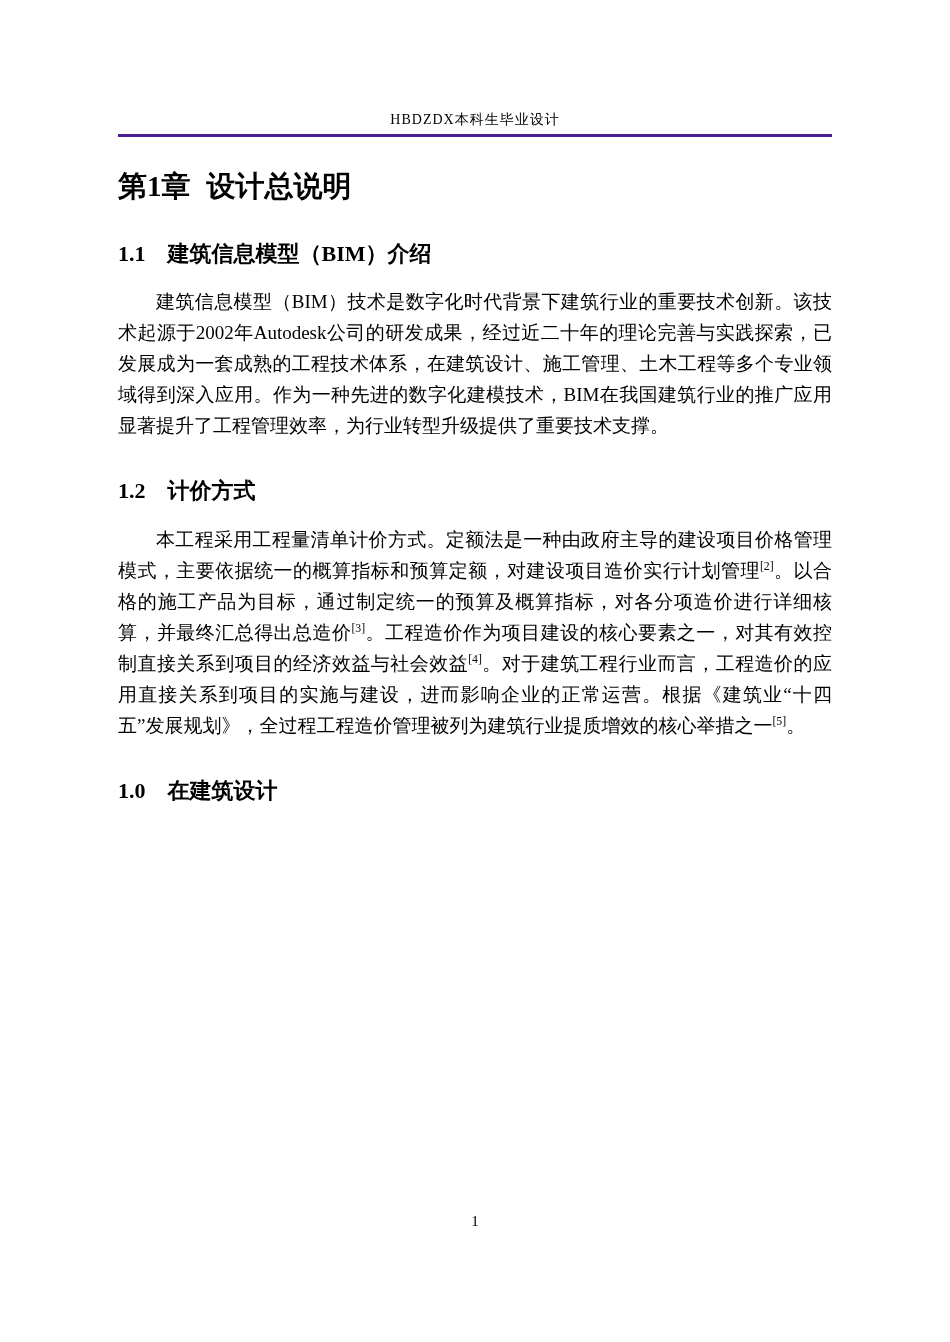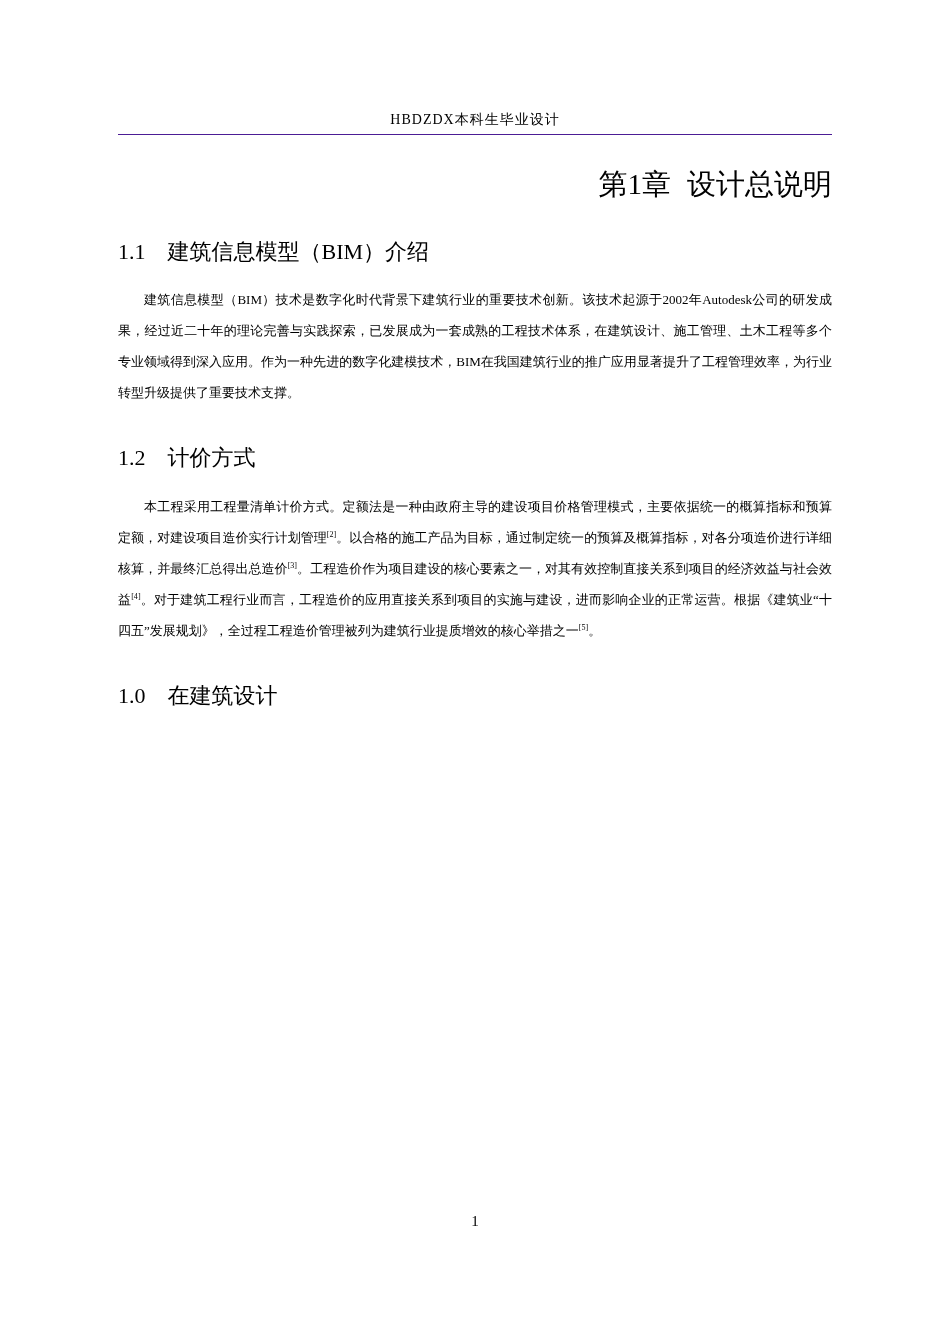--- a/index.html
+++ b/index.html
@@ -16,47 +16,47 @@
     color: #000000;
     font-family: "Liberation Serif", "DejaVu Serif", serif;
     box-sizing: border-box;
     padding: 0 118px;
     overflow: hidden;
   }
   .doc-header {
     padding-top: 110px;
     padding-bottom: 5px;
     text-align: center;
-    border-bottom: 1px solid #4c1d95;
+    border-bottom: 3px solid #4c1d95;
   }
   .doc-header .header-text {
     font-size: 14px;
     letter-spacing: 1px;
   }
   .chapter-title {
     margin-top: 32px;
-    text-align: right;
+    text-align: left;
     font-size: 29px;
-    font-weight: normal;
+    font-weight: bold;
     line-height: 1.2;
   }
   .chapter-title .chapter-num {
     margin-right: 16px;
   }
   .section-heading {
     font-size: 22px;
-    font-weight: normal;
+    font-weight: bold;
     margin: 36px 0 18px 0;
     line-height: 1.3;
   }
   .section-heading .sec-num {
     margin-right: 22px;
   }
   .body-par {
-    font-size: 13px;
+    font-size: 19px;
     line-height: 31px;
     text-align: justify;
     text-indent: 2em;
     margin: 0;
   }
   .body-par sup {
     font-size: 0.62em;
     line-height: 0;
   }
   .page-number {

